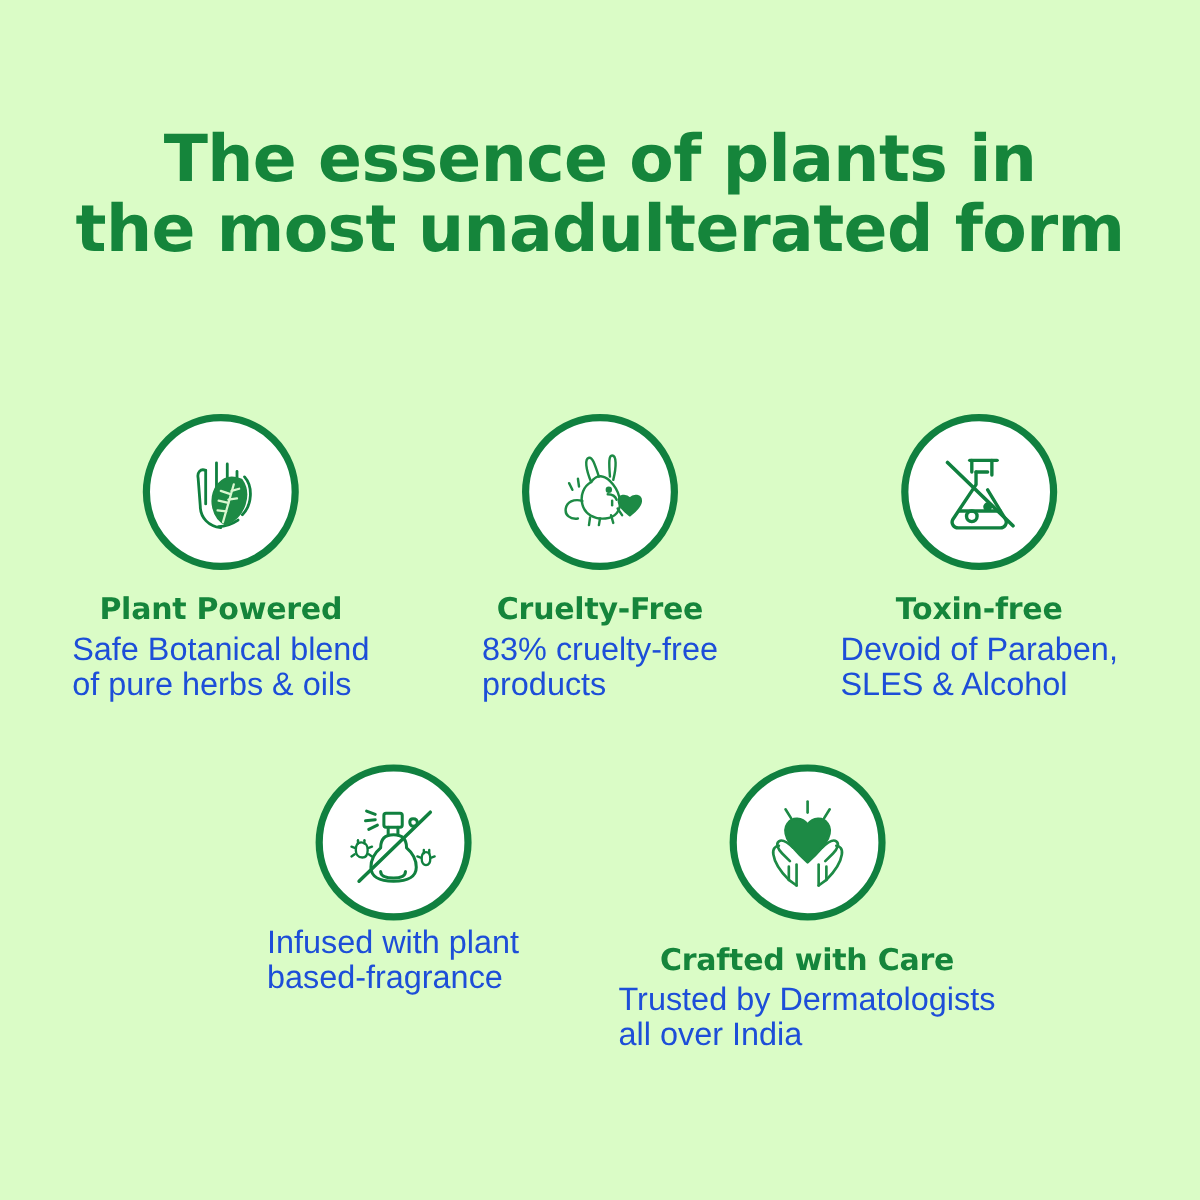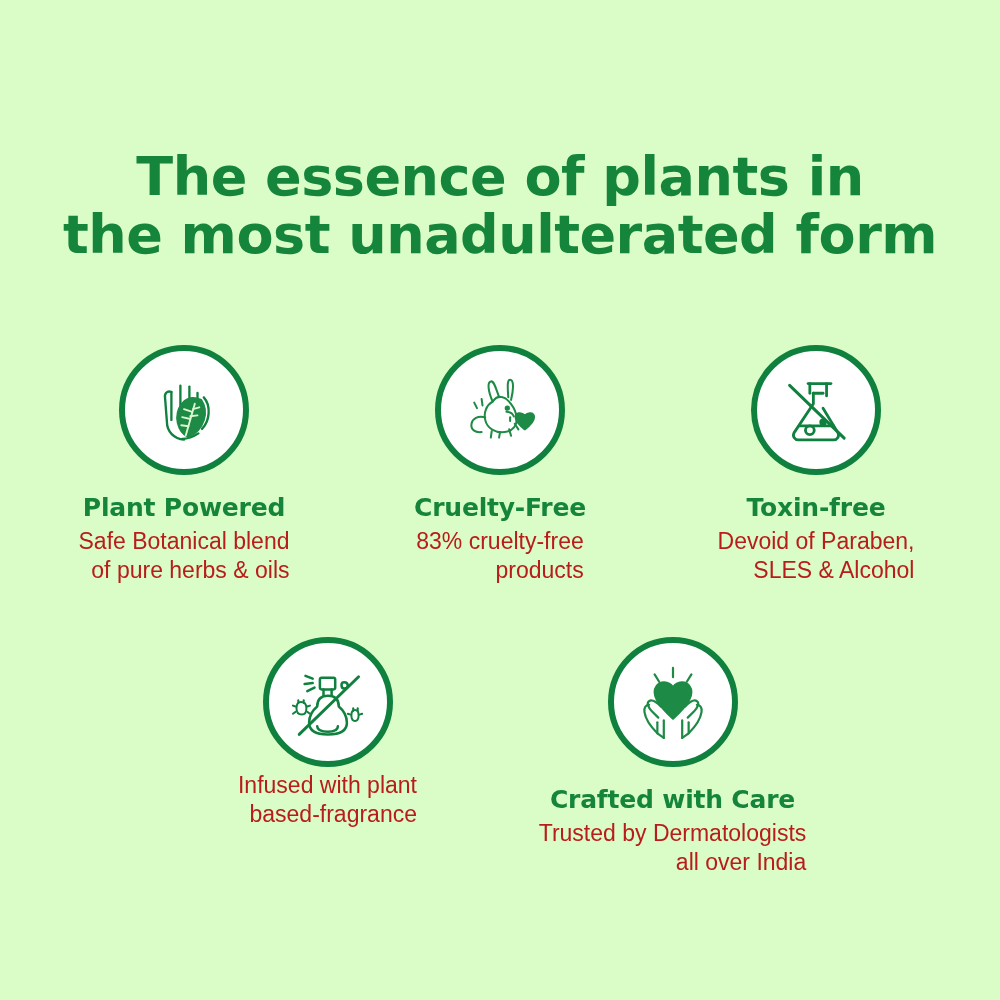--- a/index.html
+++ b/index.html
@@ -29,21 +29,20 @@
     top: 104px;
     left: 0;
     width: 1000px;
     text-align: center;
     color: #15853b;
     font-family: "DejaVu Sans", sans-serif;
     font-weight: bold;
     font-size: 54px;
     line-height: 58px;
     letter-spacing: -0.5px;
-    margin-top: 44px;
   }
   .headline .l2 { display: block; }
 
   
   .row {
     position: absolute;
     left: 0;
     width: 1000px;
     display: flex;
     justify-content: center;
@@ -80,25 +79,25 @@
     font-weight: bold;
     font-size: 25px;
     line-height: 30px;
     letter-spacing: -0.2px;
     text-align: center;
     white-space: nowrap;
   }
 
   .feature-desc {
     margin-top: 4px;
-    color: #b91c1c;
+    color: #1d4ed8;
     font-family: "Liberation Sans", sans-serif;
-    font-size: 23px;
+    font-size: 27px;
     line-height: 29px;
-    text-align: right;
+    text-align: left;
   }
   .feature-desc .ln { display: block; }
 </style>
 </head>
 <body>
 
 <div class="page">
 
   <h1 class="headline">
     <span class="l1">The essence of plants in</span>

